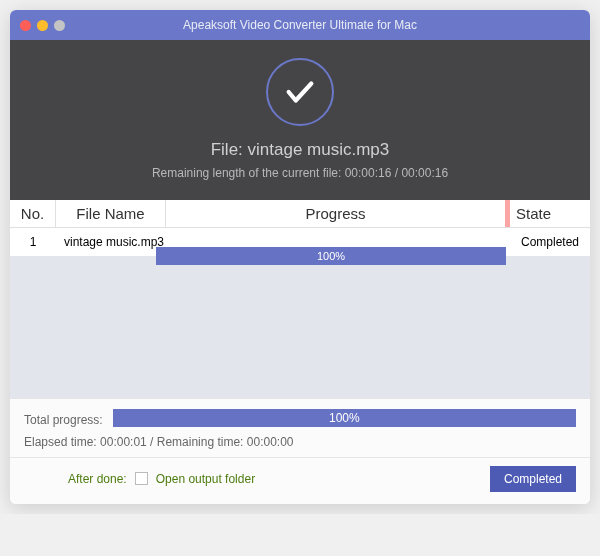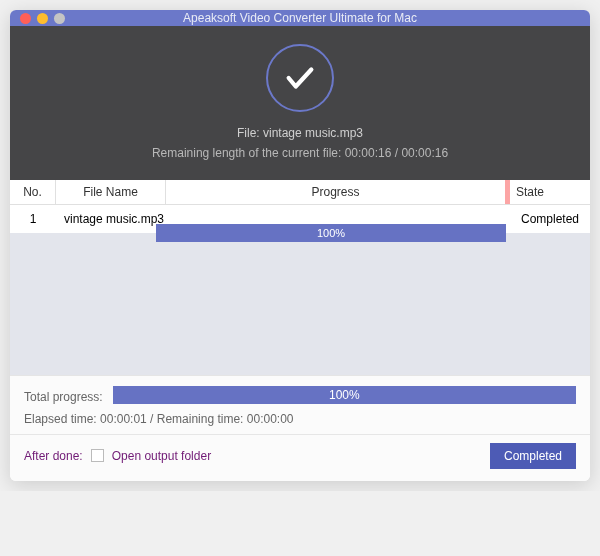--- a/index.html
+++ b/index.html
@@ -1,49 +1,49 @@
 <!DOCTYPE html>
 <html><head>
   <meta charset="utf-8">
   <style>
     * { margin: 0; padding: 0; box-sizing: border-box; font-family: -apple-system, BlinkMacSystemFont, "Segoe UI", Arial, sans-serif; }
     body { background: #f0f0f0; display: flex; justify-content: center; align-items: flex-start; padding: 10px; }
     .window { width: 600px; background: #fff; border-radius: 6px; overflow: hidden; box-shadow: 0 4px 20px rgba(0,0,0,0.15); }
-    .titlebar { background: #6b78c9; height: 16px; display: flex; align-items: center; padding: 0 10px; position: relative; }
+    .titlebar { background: #6b78c9; height: 30px; display: flex; align-items: center; padding: 0 10px; position: relative; }
     .traffic { display: flex; gap: 6px; }
     .traffic span { width: 11px; height: 11px; border-radius: 50%; display: block; }
     .t-close { background: #ff5f57; }
     .t-min { background: #ffbd2e; }
     .t-max { background: #c4c4c4; }
     .title-text { position: absolute; left: 0; right: 0; text-align: center; color: #e8ebf5; font-size: 12px; font-weight: 400; pointer-events: none; }
     .header-panel { background: #454547; padding: 18px 0 20px; text-align: center; }
     .check-circle { width: 68px; height: 68px; border: 2.5px solid #6b78c9; border-radius: 50%; margin: 0 auto 14px; display: flex; align-items: center; justify-content: center; }
     .check-circle svg { width: 34px; height: 34px; }
-    .file-line { color: #d0d0d0; font-size: 12px; margin-bottom: 6px; }
+    .file-line { color: #d0d0d0; font-size: 17px; margin-bottom: 6px; }
     .converted-line { color: #b8b8b8; font-size: 12px; }
-    .table-head { display: flex; background: #fff; border-bottom: 1px solid #e0e0e0; font-size: 12px; color: #333; }
+    .table-head { display: flex; background: #fff; border-bottom: 1px solid #e0e0e0; font-size: 15px; color: #333; }
     .col-no { width: 46px; text-align: center; padding: 5px 0; border-right: 1px solid #e0e0e0; }
     .col-name { width: 110px; padding: 5px 6px; text-align: center; border-right: 1px solid #e0e0e0; }
     .col-prog { flex: 1; padding: 5px 6px; text-align: center; border-right: 5px solid #fca5a5; }
     .col-state { width: 80px; padding: 5px 6px; text-align: left; }
     .table-body { background: #e3e5ec; min-height: 170px; }
     .row { display: flex; background: #fff; font-size: 12px; align-items: center; height: 28px; }
     .row .col-no { border-right: none; }
     .row .col-name { text-align: right; padding-left: 8px; border-right: none; white-space: nowrap; overflow: visible; }
     .row .col-prog { border-right: none; position: relative; padding: 0; }
     .row .col-state { text-align: center; }
     .prog-bar { position: absolute; left: -10px; right: 4px; top: 5px; height: 18px; background: #6672c3; display: flex; align-items: center; justify-content: center; color: #fff; font-size: 11px; }
     .footer { background: #fbfbfb; border-top: 1px solid #e5e5e5; padding: 10px 14px 12px; font-size: 12px; color: #555; }
     .total-row { display: flex; align-items: flex-end; margin-bottom: 8px; }
     .total-label { margin-right: 10px; color: #666; }
     .total-bar { flex: 1; height: 18px; background: #6672c3; display: flex; align-items: center; justify-content: center; color: #fff; position: relative; }
     .time-row { color: #666; margin-bottom: 0; }
     .divider { border-top: 1px solid #e6e6e6; margin: 8px -14px; }
     .after-row { display: flex; align-items: center; justify-content: space-between; }
-    .after-left { display: flex; align-items: flex-start; gap: 8px; color: #701a75; }
+    .after-left { display: flex; align-items: flex-start; gap: 8px; color: #4d7c0f; margin-left: 44px; }
     .checkbox { width: 13px; height: 13px; border: 1px solid #bbb; background: #fff; display: inline-block; }
     .completed-btn { background: #4d5bb5; color: #fff; border: none; padding: 6px 14px; font-size: 12px; cursor: pointer; }
   </style>
 </head>
 <body>
 
 <div class="window">
   <div class="titlebar">
     <div class="traffic">
       <span class="t-close"></span>

